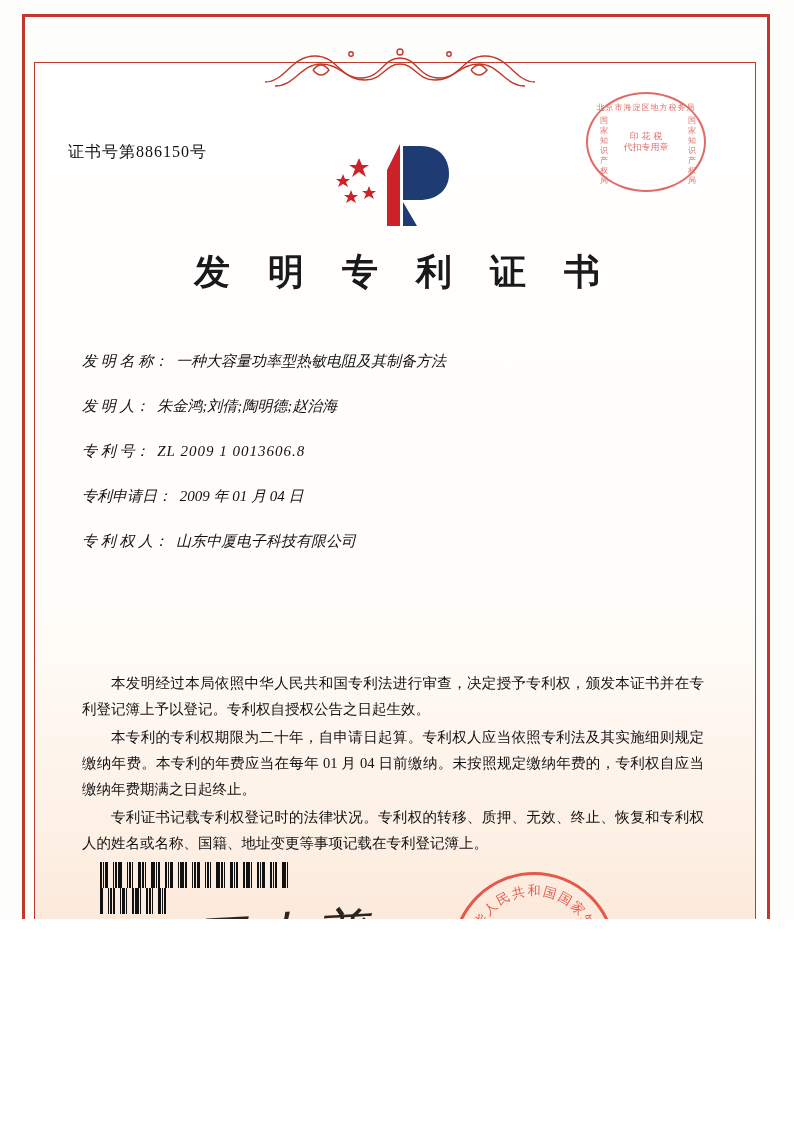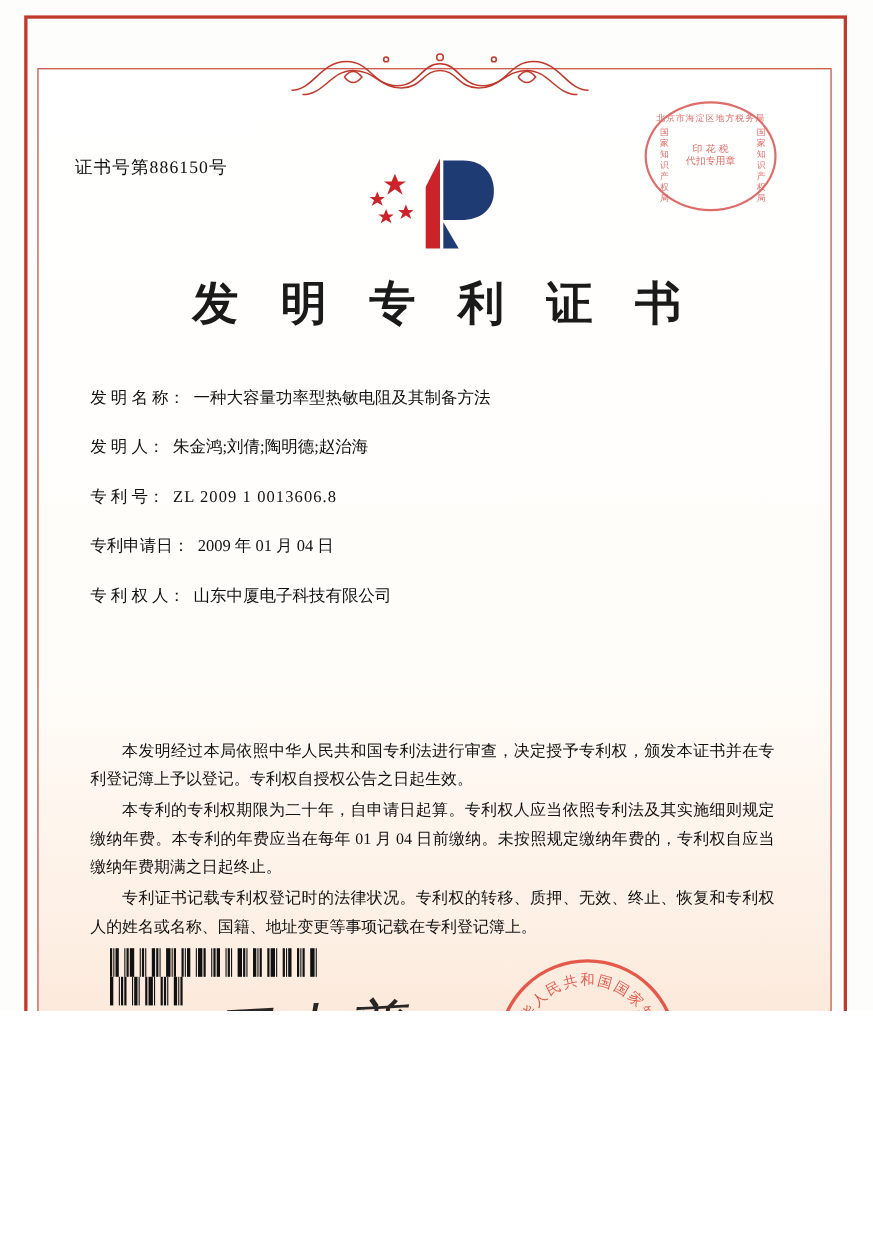--- a/index.html
+++ b/index.html
@@ -113,39 +113,40 @@
     width: 130px;
     height: 90px;
   }
   
   .main-title {
     position: absolute;
     left: 0;
     top: 248px;
     width: 794px;
     text-align: center;
-    font-size: 42px;
+    font-size: 36px;
     font-weight: bold;
     letter-spacing: 14px;
     color: #1a1a1a;
     text-indent: 14px;
-    font-family: Liberation Serif, serif;
+    font-family: Liberation Sans, sans-serif;
   }
   
   .fields {
     position: absolute;
     left: 82px;
     top: 352px;
     width: 620px;
   }
   .field-row {
     margin-bottom: 26px;
     font-size: 15px;
     color: #111;
     white-space: nowrap;
+    font-style: italic;
   }
   .field-label {
     display: inline-block;
     color: #111;
   }
   .field-value {
     color: #111;
     margin-left: 4px;
   }
   .field-value.mono-num {

